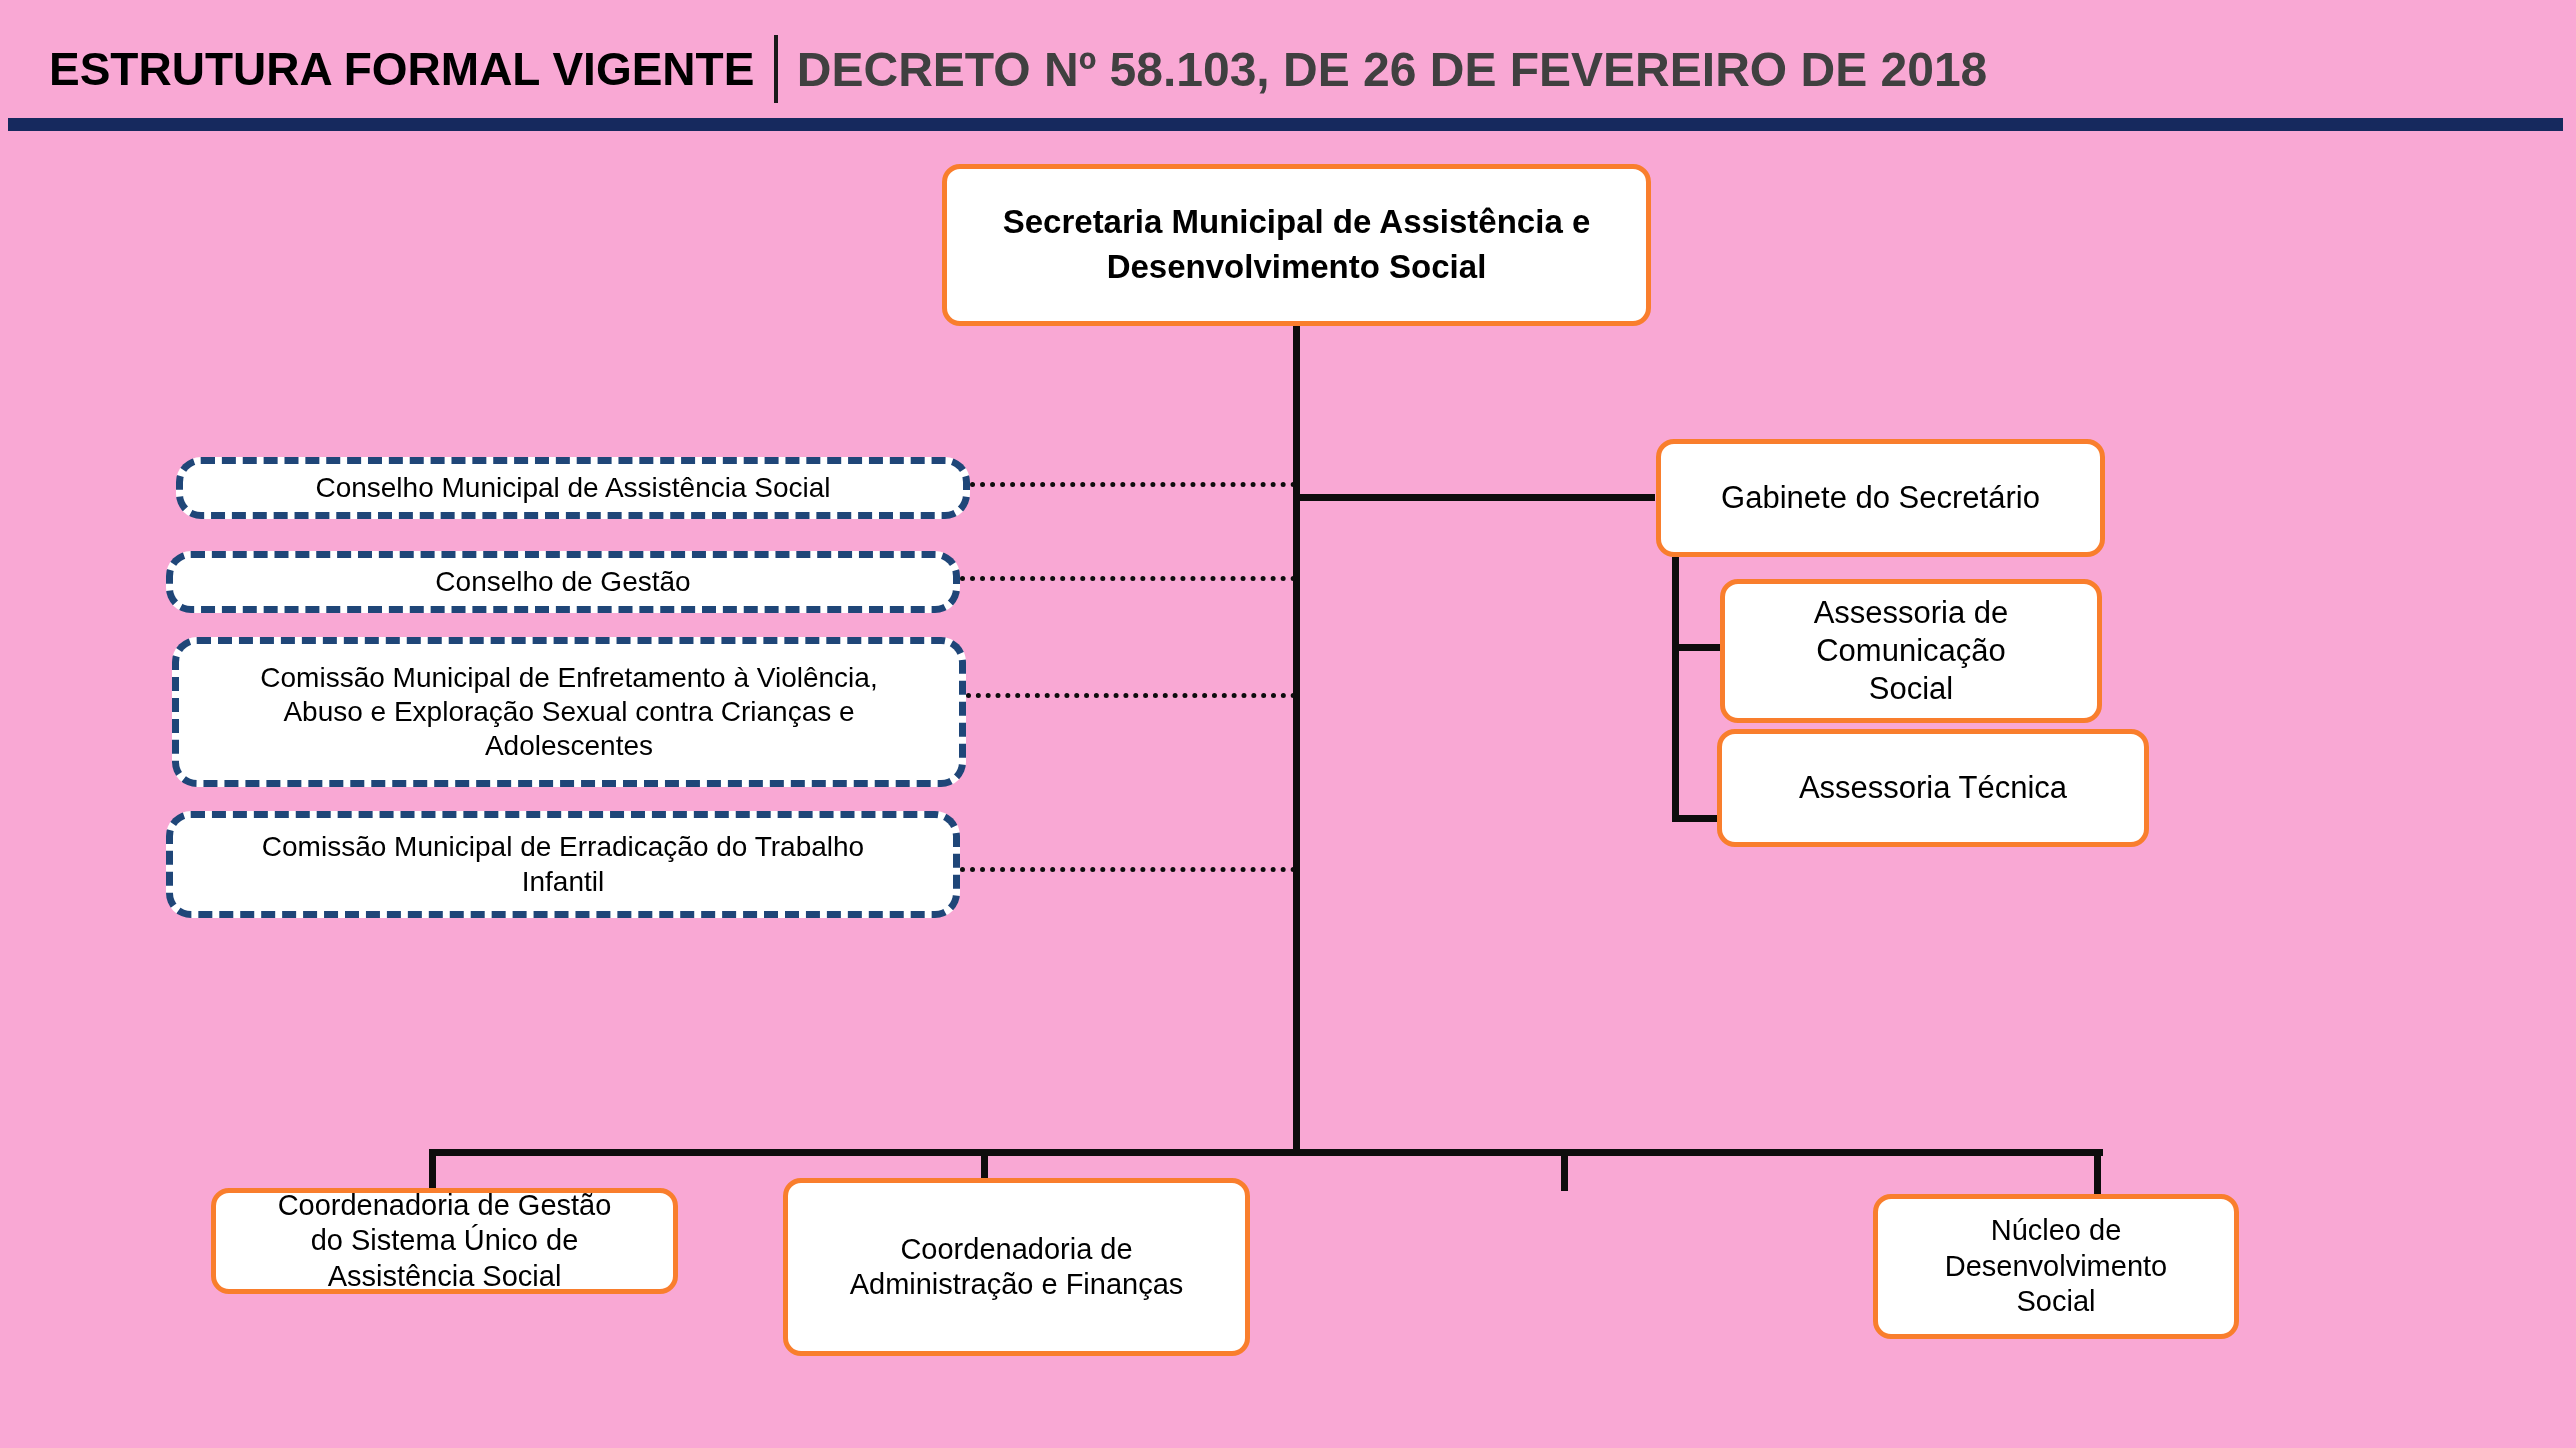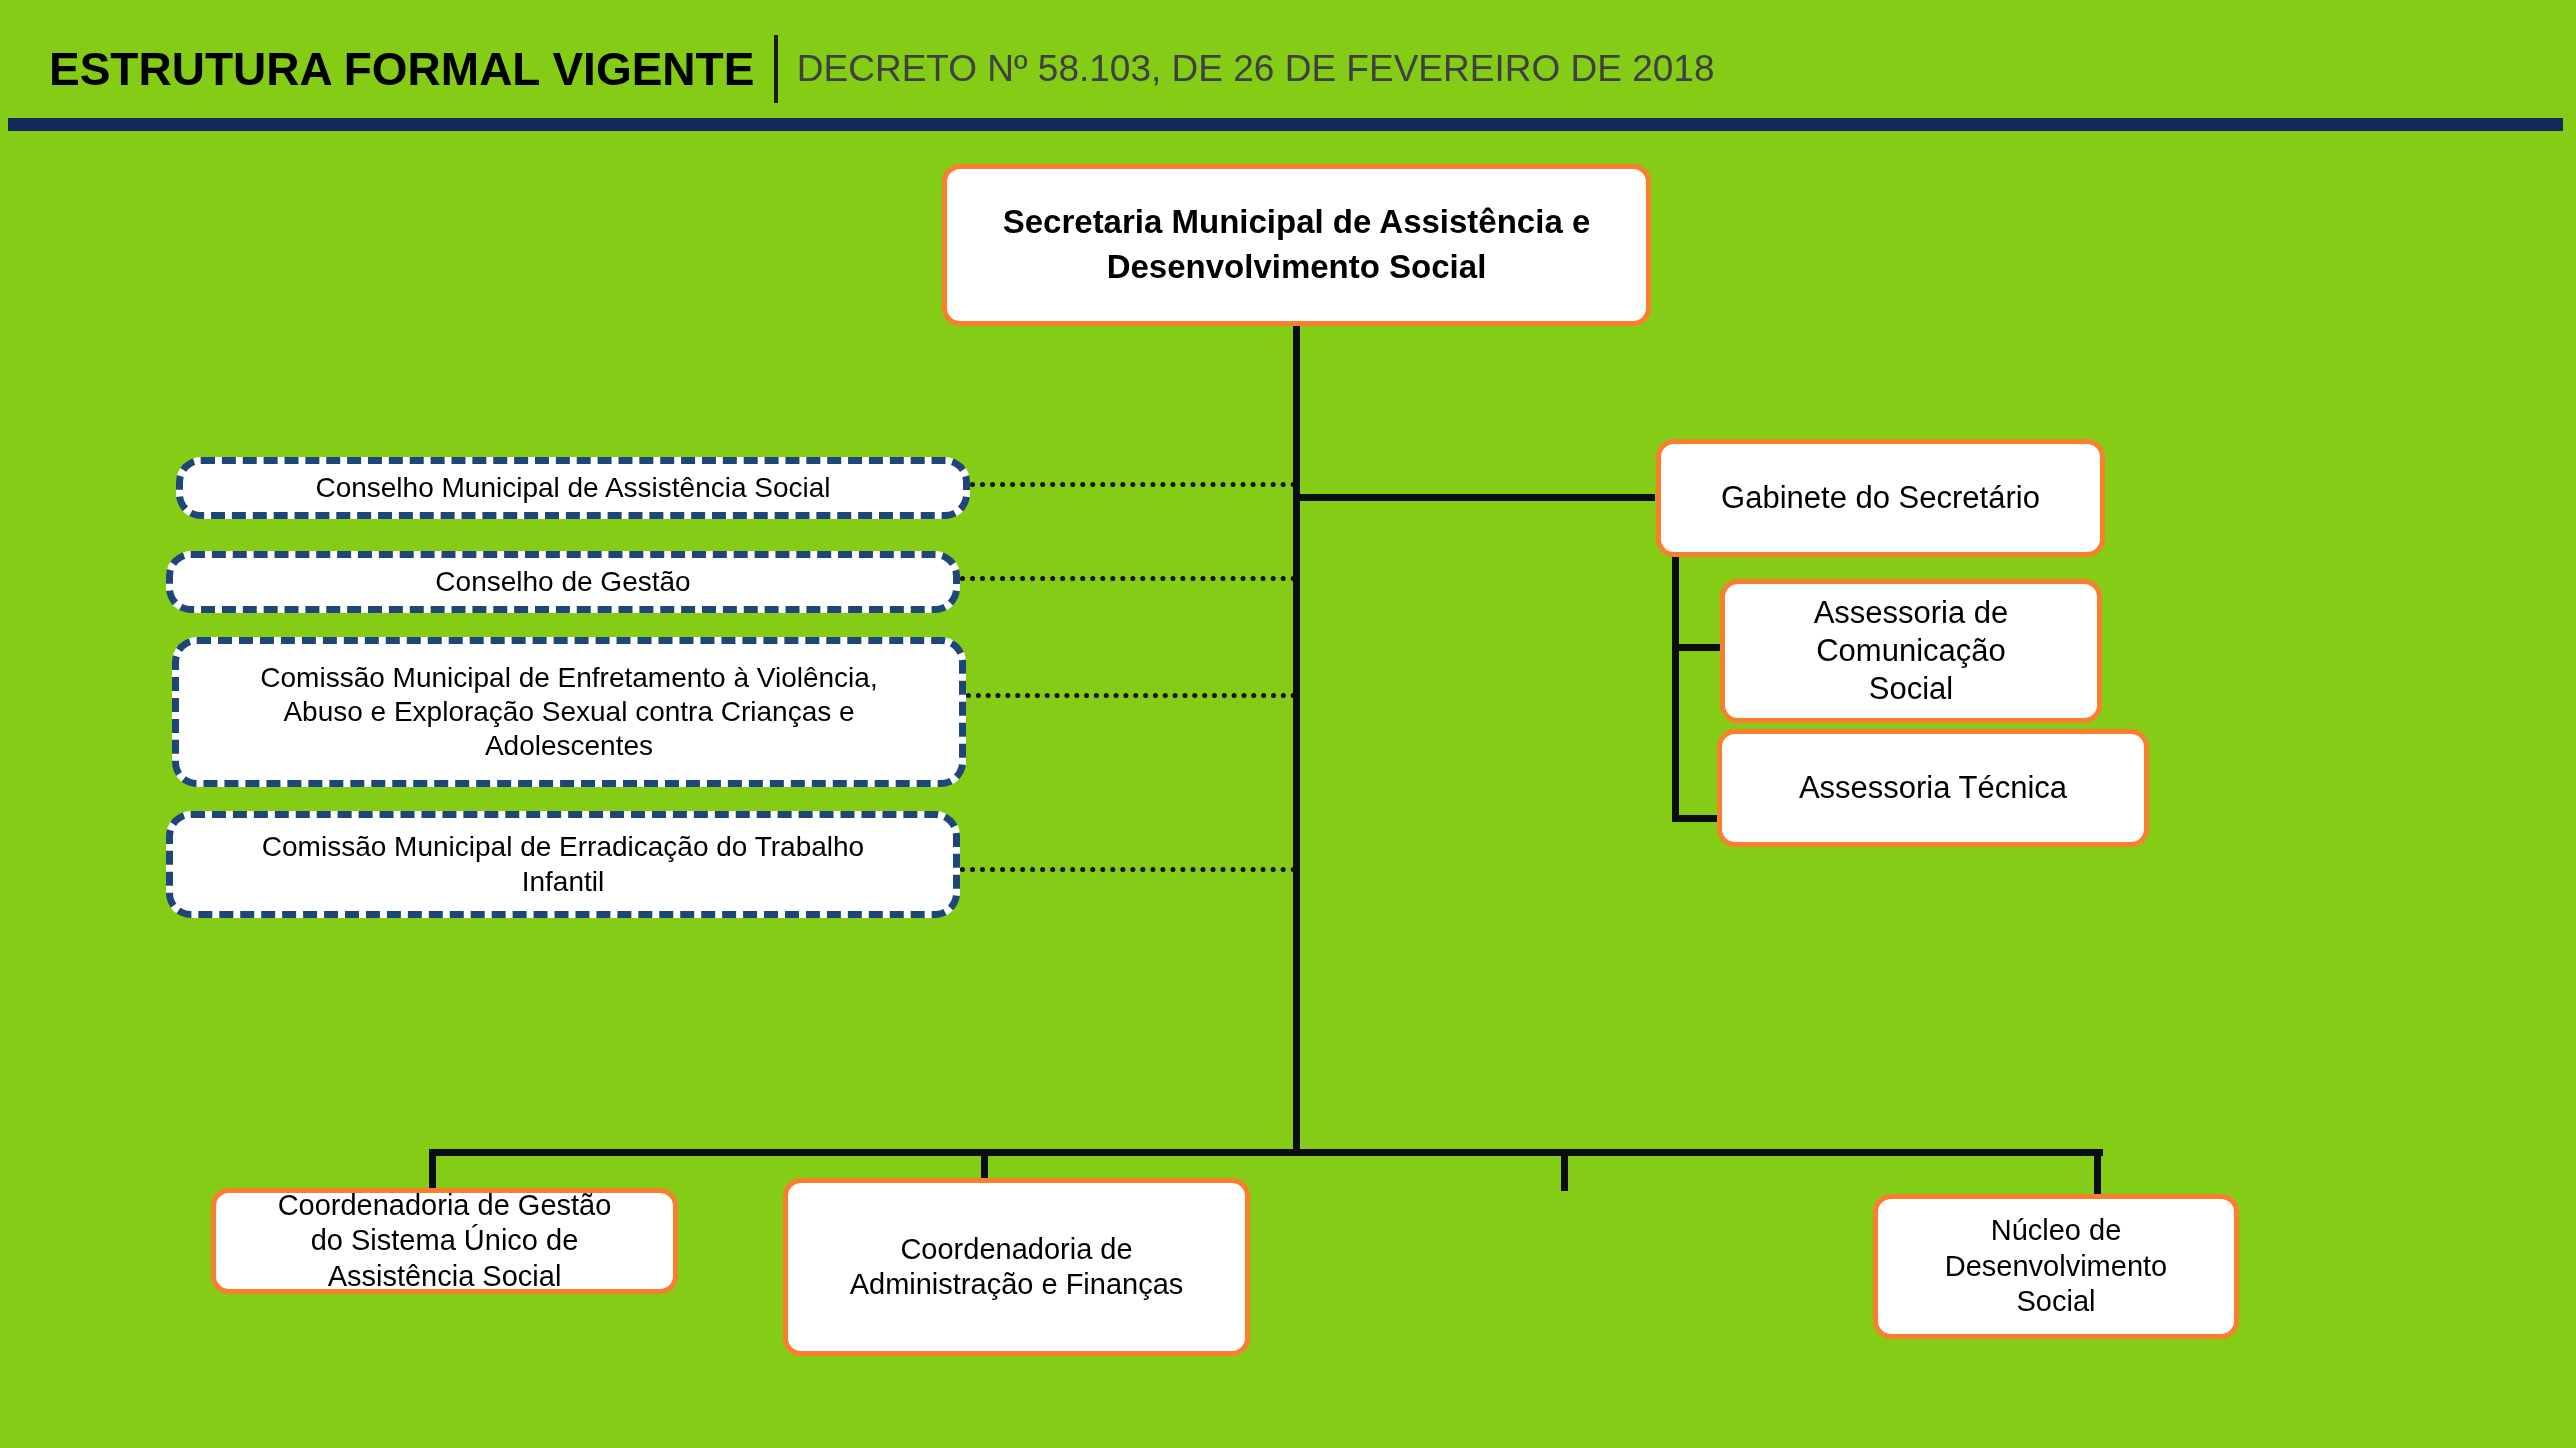--- a/index.html
+++ b/index.html
@@ -5,21 +5,21 @@
   html, body {
     margin: 0;
     padding: 0;
     background: #ffffff;
     font-family: "Liberation Sans", "DejaVu Sans", sans-serif;
   }
   #canvas {
     position: relative;
     width: 2576px;
     height: 1449px;
-    background: #84cc16;
+    background: #f9a8d4;
     overflow: hidden;
   }
   
   .hdr {
     position: absolute;
     left: 49px;
     top: 35px;
     display: flex;
     align-items: center;
     gap: 19.3px;
@@ -31,22 +31,22 @@
     color: #000000;
     letter-spacing: 0px;
   }
   .t-sep {
     display: inline-block;
     width: 3.9px;
     height: 68px;
     background: #1a1a1a;
   }
   .t-gray {
-    font-size: 37px;
-    font-weight: normal;
+    font-size: 48px;
+    font-weight: bold;
     color: #404040;
   }
   .rule {
     position: absolute;
     left: 7.7px;
     top: 118px;
     width: 2555px;
     height: 12.6px;
     background: #16295E;
   }

